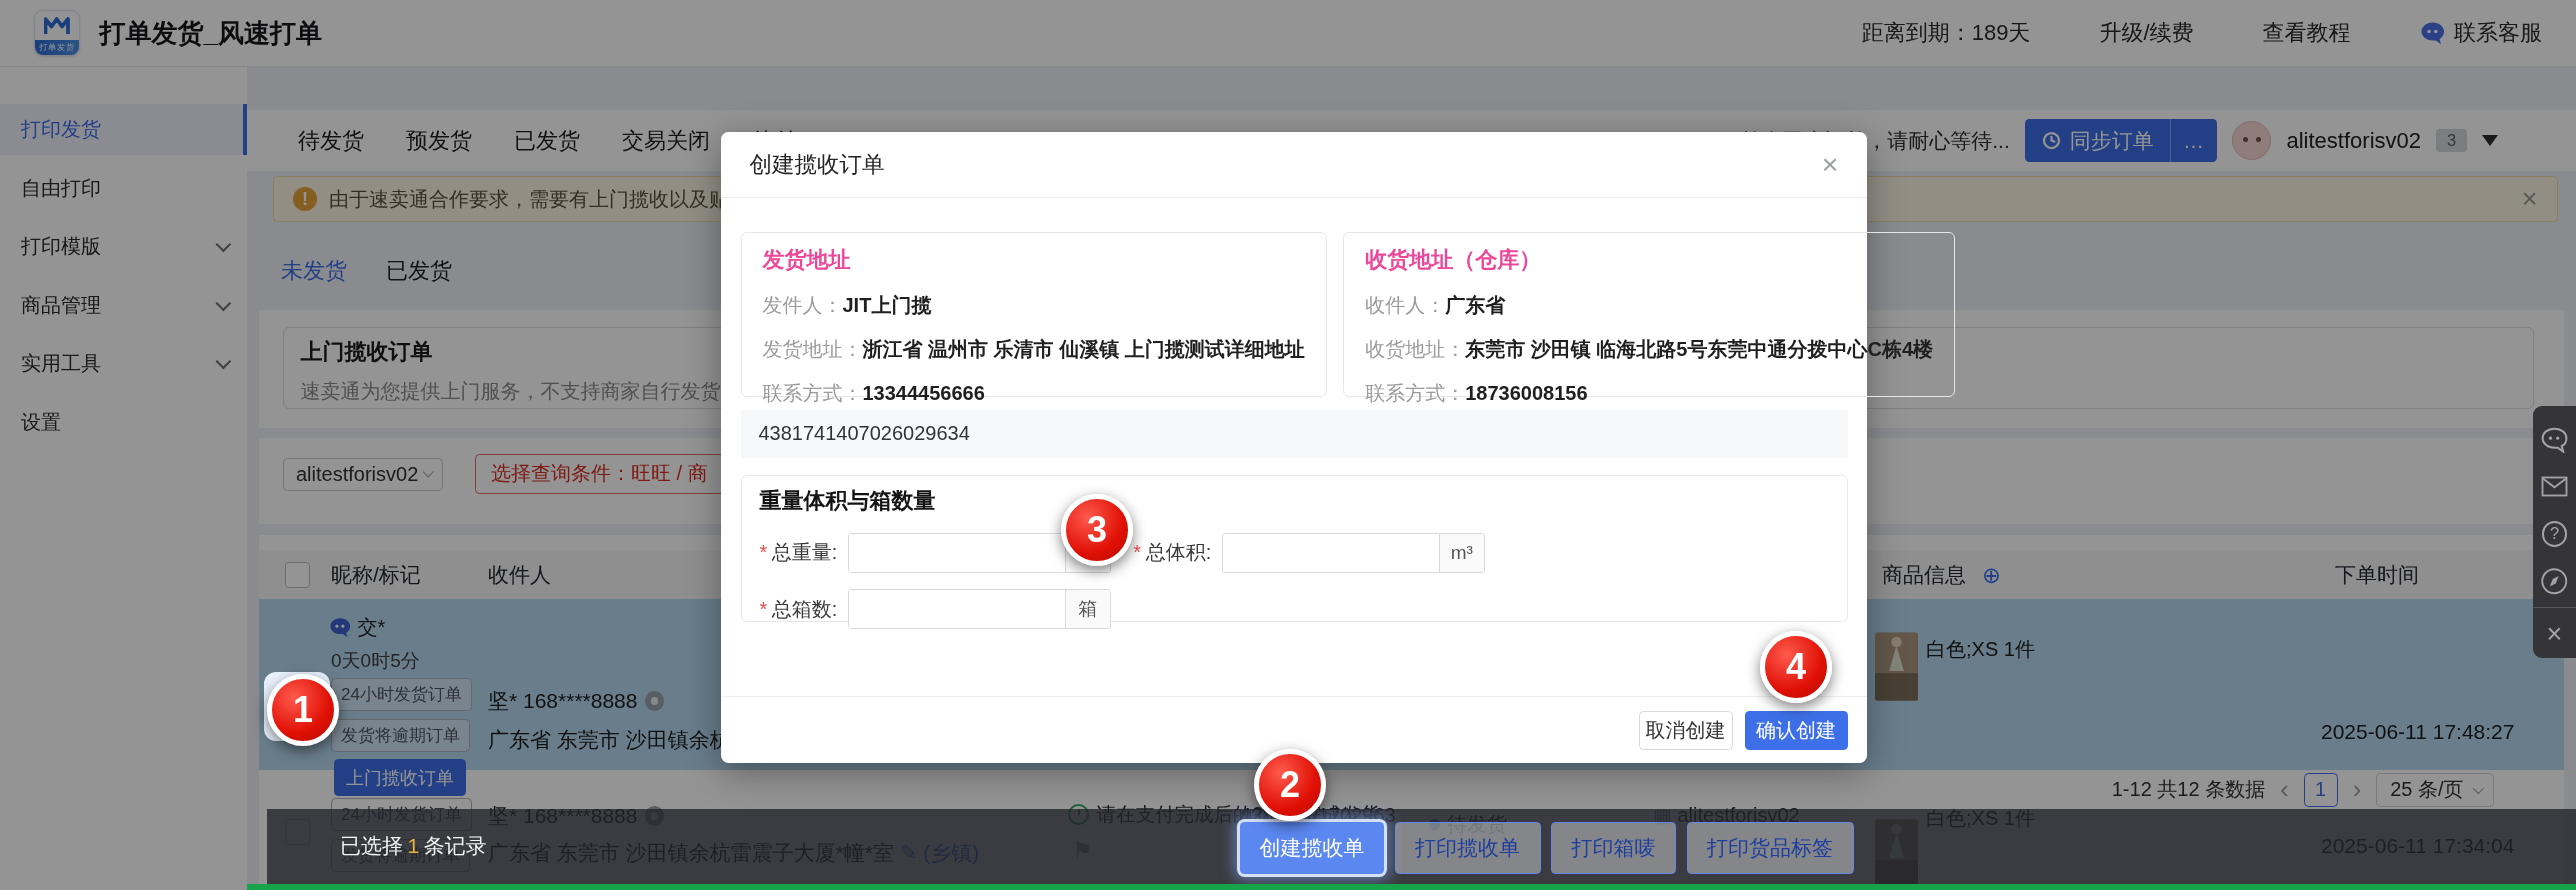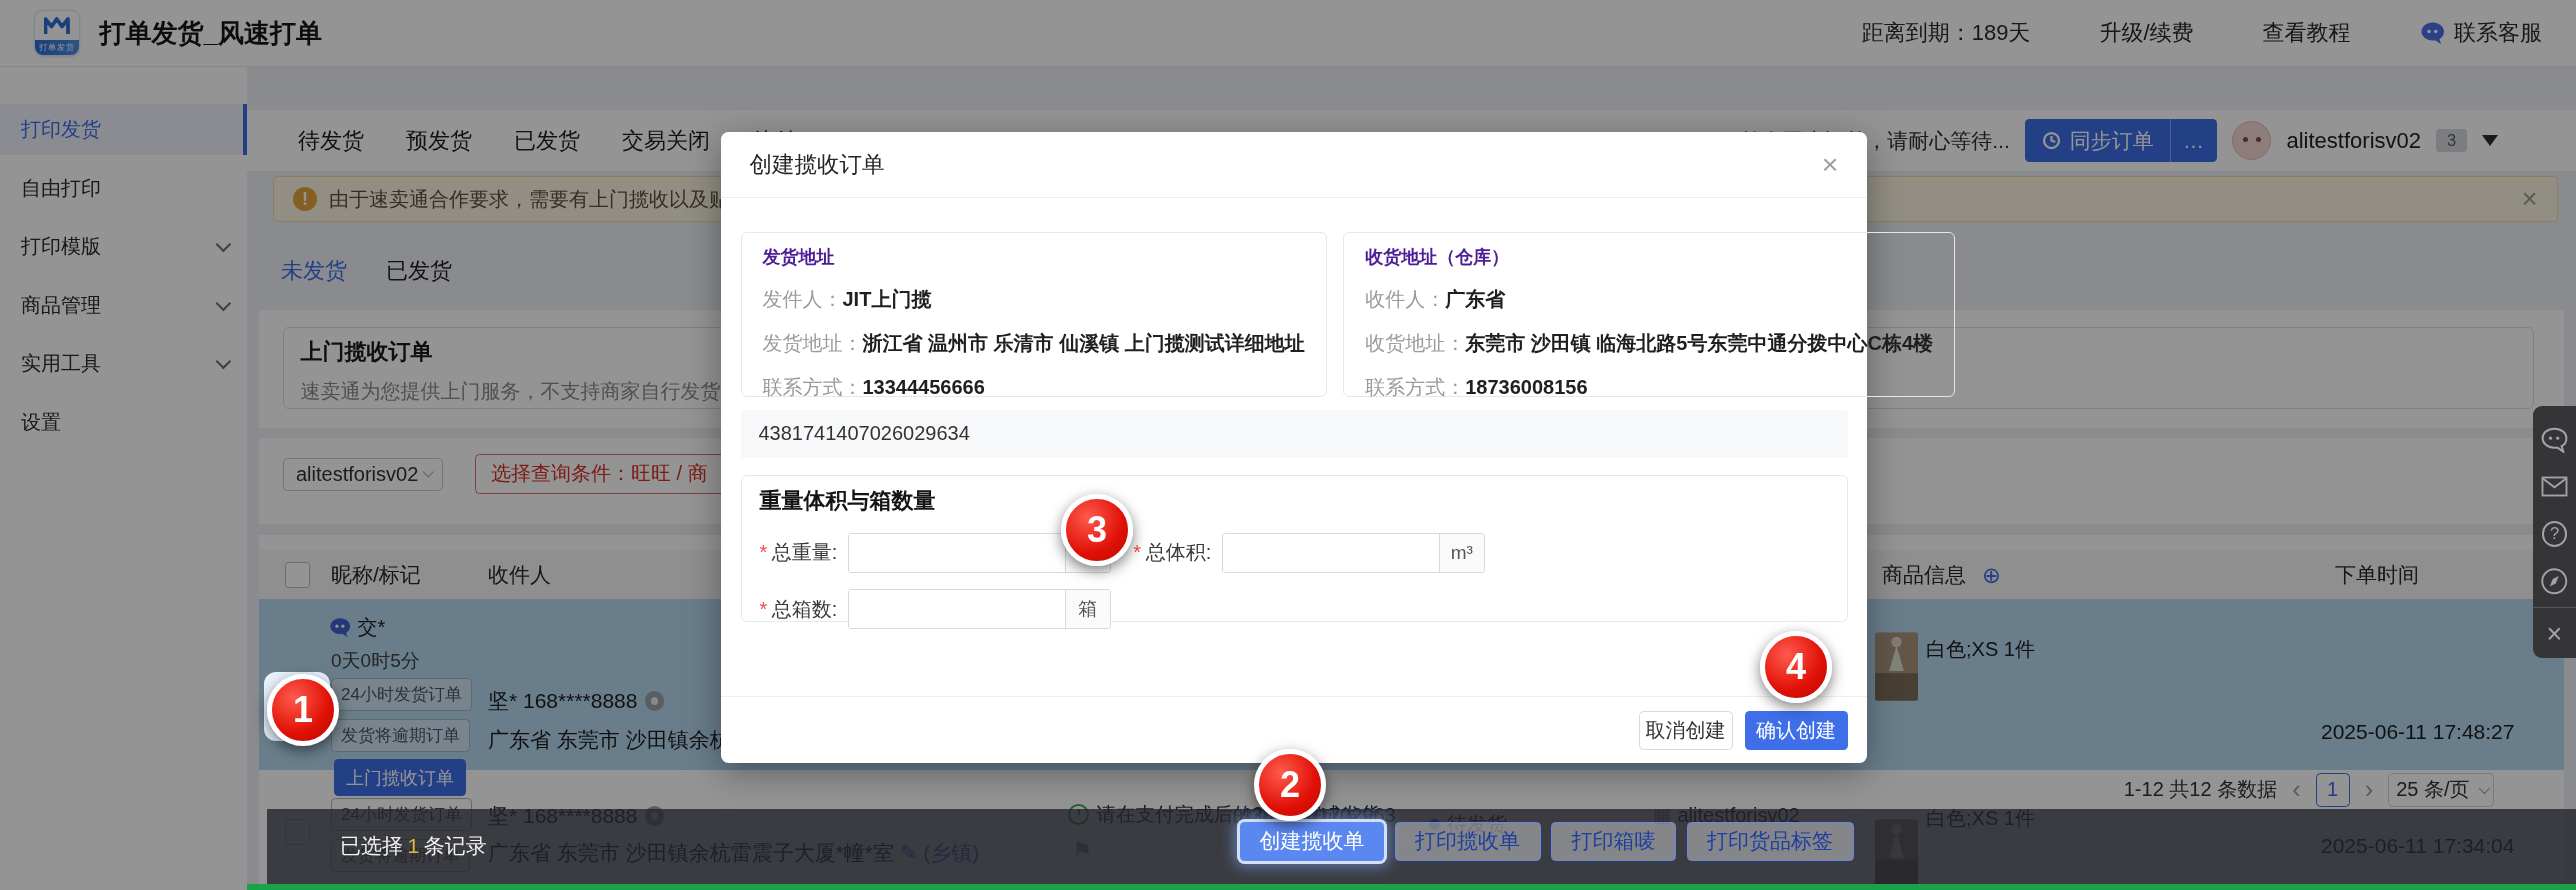--- a/index.html
+++ b/index.html
@@ -82,21 +82,21 @@
   .r1-addr { position:absolute; left:229px; top:127px; font-size:21px; color:#1c1c1c; white-space:nowrap; }
   .thumb { position:absolute; width:43px; height:69px; border-radius:3px; overflow:hidden; }
   .r1-thumb { left:1616px; top:33px; }
   .prod-label { position:absolute; left:1667px; font-size:20px; color:#1c1c1c; white-space:nowrap; }
   .r1-prodlabel { top:37px; }
   .r1-time { position:absolute; left:2062px; top:121px; font-size:21px; color:#1c1c1c; white-space:nowrap; }
 
   .pagerow { position:absolute; top:236px; left:0; right:0; height:37px; background:#fff; display:flex; align-items:center; justify-content:flex-end; gap:15px; padding-right:70px; font-size:20px; color:#333; }
   .pg-arrow { color:#9aa0a8; font-size:25.5px; }
   .pg-num { width:34px; height:34px; border:1.5px solid #3d6ee8; border-radius:4.5px; color:#3d6ee8; display:flex; align-items:center; justify-content:center; background:#fff; }
-  .pg-size { height:34px; border:0.7px solid #cfd3d9; border-radius:4.5px; display:flex; align-items:center; gap:9px; padding:0 7px; background:#fff; }
+  .pg-size { height:34px; border:0.7px solid #cfd3d9; border-radius:4.5px; display:flex; align-items:center; gap:9px; padding:0 13px; background:#fff; }
   .pg-size .chev { width:7.5px; height:7.5px; border-color:#9aa0a8; border-width:1.5px; margin:0; transform:rotate(45deg) translateY(-2.2px); }
 
   .row2 { position:absolute; top:273px; left:0; right:0; bottom:0; background:#fff; }
   .r2-cb { position:absolute; left:25.5px; top:11.2px; }
   .r2-chip1 { top:-10.5px; } .r2-chip2 { top:31px; }
   .row2 .tagchip { background:#fff; }
   .r2-phone { position:absolute; left:229px; top:-6px; display:flex; align-items:center; gap:7.5px; font-size:21px; color:#1c1c1c; }
   .r2-addr { position:absolute; left:229px; top:31px; font-size:21px; color:#1c1c1c; white-space:nowrap; }
   .edit-ico { color:#3d6ee8; } .town { color:#3d6ee8; }
   .r2-note { position:absolute; left:809px; top:-7.5px; display:flex; align-items:center; gap:7.5px; font-size:19.5px; color:#2f2f2f; white-space:nowrap; }
@@ -113,42 +113,42 @@
   .r2-time { position:absolute; left:2062px; top:25.5px; font-size:21px; color:#1c1c1c; white-space:nowrap; }
 
   
   .overlay { position:absolute; inset:0; background:rgba(0,0,0,.42); z-index:50; }
 
   
   .selbar { position:absolute; left:247px; right:0; top:809px; height:76px; background:rgba(33,36,42,.78); z-index:55;margin-left:20px; }
   .sel-count { position:absolute; left:73px; top:22.5px; font-size:21px; color:#f2f2f2; }
   .sel-count .n { color:#e8b33c; padding:0 4.5px; }
   .barbtns { position:absolute; left:973px; top:12.7px; display:flex; gap:10.5px; }
-  .bbtn { height:39px; border-radius:4.5px; font-size:21px; display:flex; align-items:center; padding:0 19.5px; white-space:nowrap; cursor:pointer; }
+  .bbtn { height:52px; border-radius:4.5px; font-size:21px; display:flex; align-items:center; padding:0 19.5px; white-space:nowrap; cursor:pointer; }
   .bbtn.primary { background:#5b87f0; color:#fff; box-shadow:0 0 0 3px rgba(225,237,255,.9), 0 0 13.5px 6px rgba(130,170,255,.55); }
   .bbtn.ghost { background:rgba(255,255,255,.38); border:1.5px solid #6688e8; color:#1f3f9f; }
 
   .greenbar { position:absolute; left:247px; right:0; bottom:0; height:6px; background:#17a34a; z-index:56; }
 
   
   .sidetools { position:absolute; right:0; top:406px; width:43px; height:252px; background:#353538; border-radius:9px 0 0 9px; z-index:55; display:flex; flex-direction:column; align-items:center; padding-top:10.5px; }
   .tool { width:43px; height:48px; display:flex; align-items:center; justify-content:center; color:#a3a3a6; cursor:pointer; }
   .tool-div { width:43px; height:0.7px; background:#55555a; margin:3px 0; }
   .help-ring { width:25.5px; height:25.5px; border:2.2px solid #a3a3a6; border-radius:50%; display:flex; align-items:center; justify-content:center; font-size:16.5px; }
   .x-glyph { font-size:27px; }
 
   
   .modal { position:absolute; left:721px; top:132px; width:1146px; height:631px; background:#fff; border-radius:7.5px; z-index:60; box-shadow:0 9px 36px rgba(0,0,0,.35); }
   .m-head { height:66px; display:flex; align-items:center; padding:0 28.5px; border-bottom:0.7px solid #efefef; }
   .m-title { font-size:22.5px; color:#262626; font-weight:500; }
   .m-close { margin-left:auto; font-size:28.5px; color:#9aa0a6; cursor:pointer; }
   .m-body { padding:0 19.5px; }
   .addr-row { display:flex; gap:16.5px; margin-top:34px; }
   .addr-card { flex:1; height:165px; border:0.7px solid #e7e7e7; border-radius:6px; padding:12px 21px; }
-  .addr-title { font-size:18px; font-weight:700; color:#4c1d95; }
+  .addr-title { font-size:22px; font-weight:700; color:#ec4899; }
   .addr-line { margin-top:17px; font-size:20px; white-space:nowrap; }
   .addr-line .lab { color:#9b9b9b; }
   .addr-line .val { color:#1f1f1f; font-weight:700; }
   .order-sec { margin-top:12.7px; background:#f7f8fa; border-radius:3px; }
   .order-head { height:42px; display:flex; align-items:center; padding:0 18px; font-size:21px; color:#262626; border-bottom:1.5px solid #fff; }
   .order-val { height:48px; display:flex; align-items:center; padding:0 18px; font-size:20px; color:#333; }
   .weight-box { margin-top:17px; height:147px; border:0.7px solid #e8e8e8; border-radius:6px; padding:10.5px 18px; }
   .weight-title { font-size:22px; font-weight:700; color:#141414; }
   .w-row { display:flex; align-items:center; margin-top:16.5px; }
   .w-label { font-size:20px; color:#3a3a3a; white-space:nowrap; }

